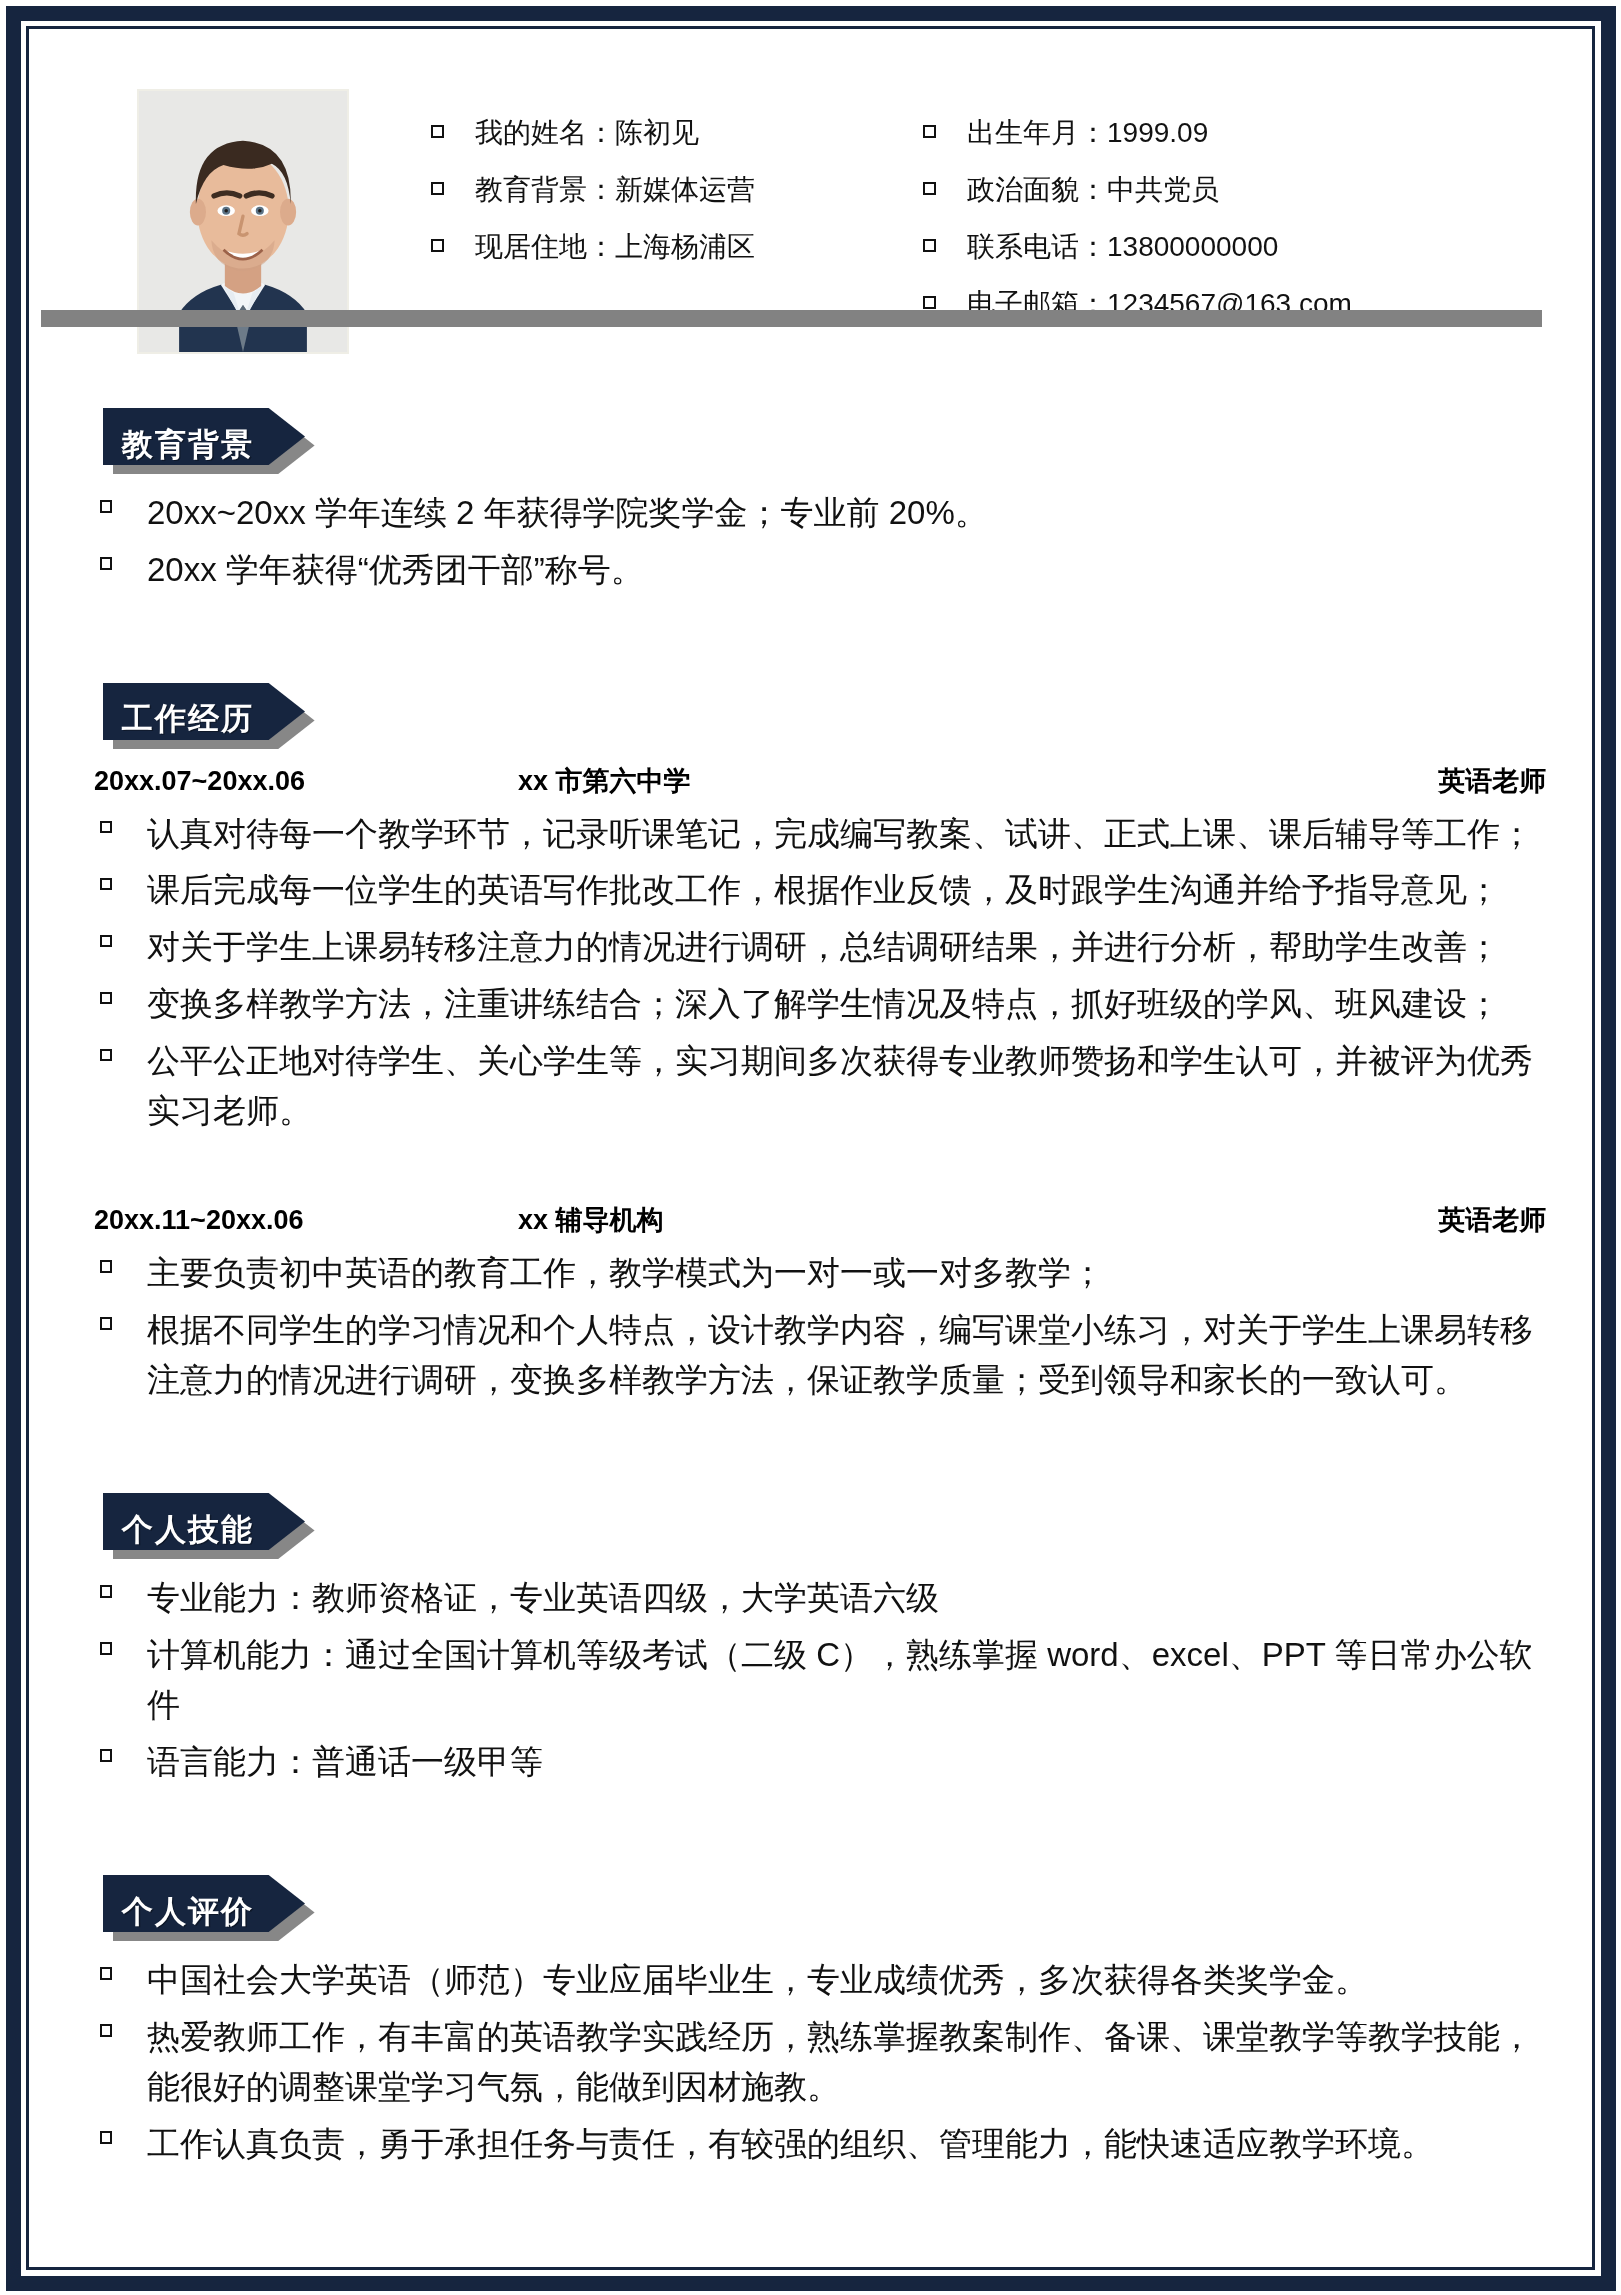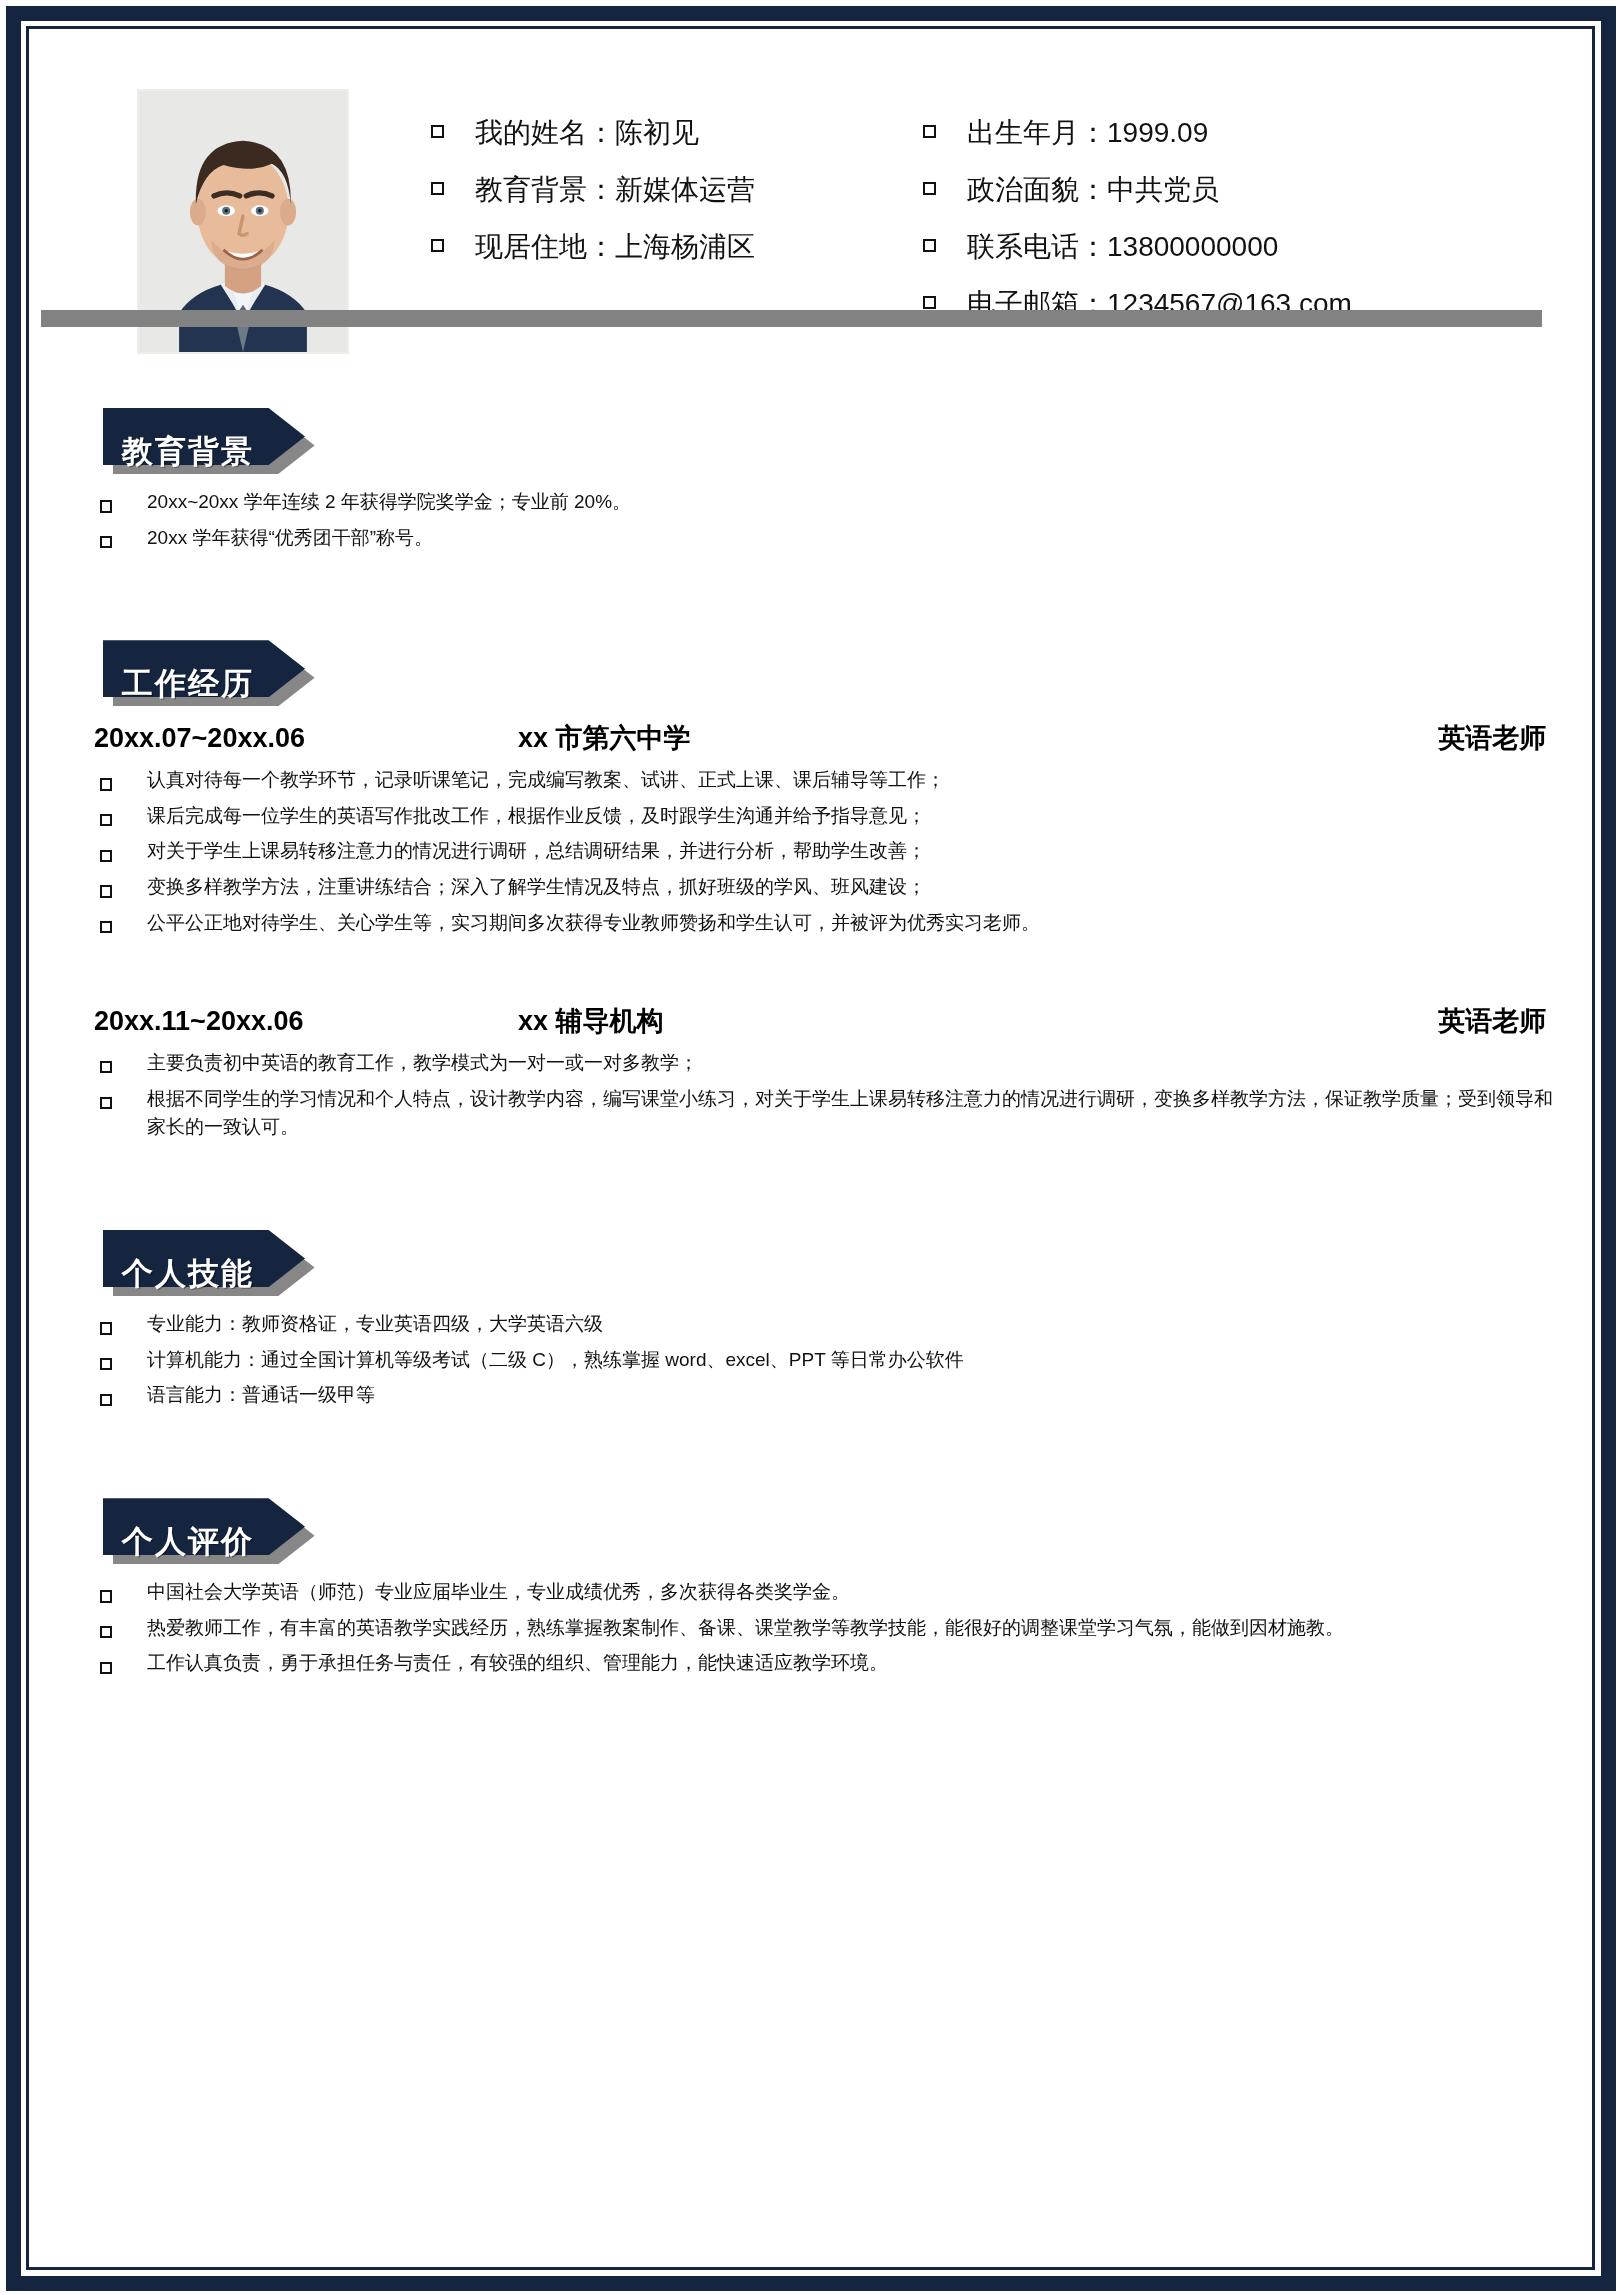--- a/index.html
+++ b/index.html
@@ -130,21 +130,21 @@
   .sec-head .plate {
     position: absolute;
     left: 0; top: 0;
     width: 202px; height: 57px;
     background: #16253f;
     -webkit-clip-path: polygon(0 0, 82% 0, 100% 50%, 82% 100%, 0 100%);
     clip-path: polygon(0 0, 82% 0, 100% 50%, 82% 100%, 0 100%);
   }
   .sec-head .sec-title {
     position: absolute;
-    left: 0; top: 15px;
+    left: 0; top: 8px;
     width: 170px; height: 57px;
     display: flex;
     align-items: center;
     justify-content: center;
     color: #ffffff;
     font-size: 31px;
     font-weight: bold;
     letter-spacing: 2.1px;
     text-shadow: 1.4px 1.4px 0 rgba(0,0,0,0.35);
   }
@@ -167,21 +167,21 @@
 
   
   ul.blist {
     list-style: none;
     margin: 0 0 0 0;
     padding: 0 27px 0 53px;
   }
   ul.blist > li {
     position: relative;
     padding-left: 53px;
-    font-size: 19px;
+    font-size: 33px;
     line-height: 1.52;
     color: #111111;
     margin-bottom: 6.8px;
   }
   ul.blist > li .bsq {
     position: absolute;
     left: 5.5px;
     top: 12.3px;
     width: 12.3px;
     height: 12.3px;

